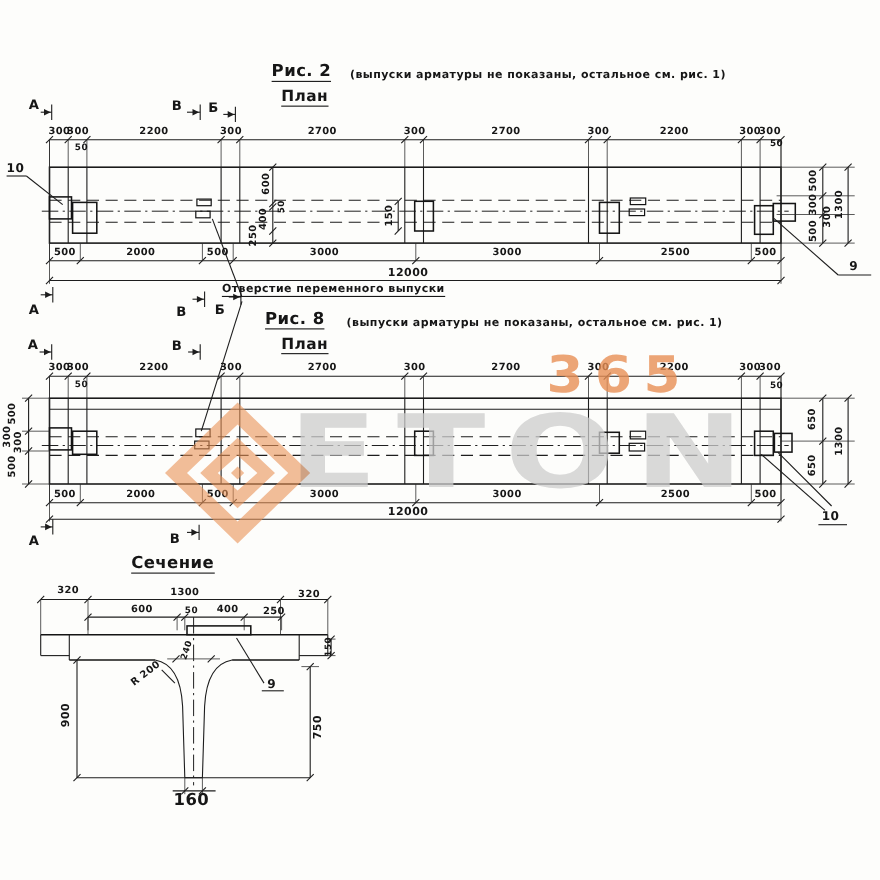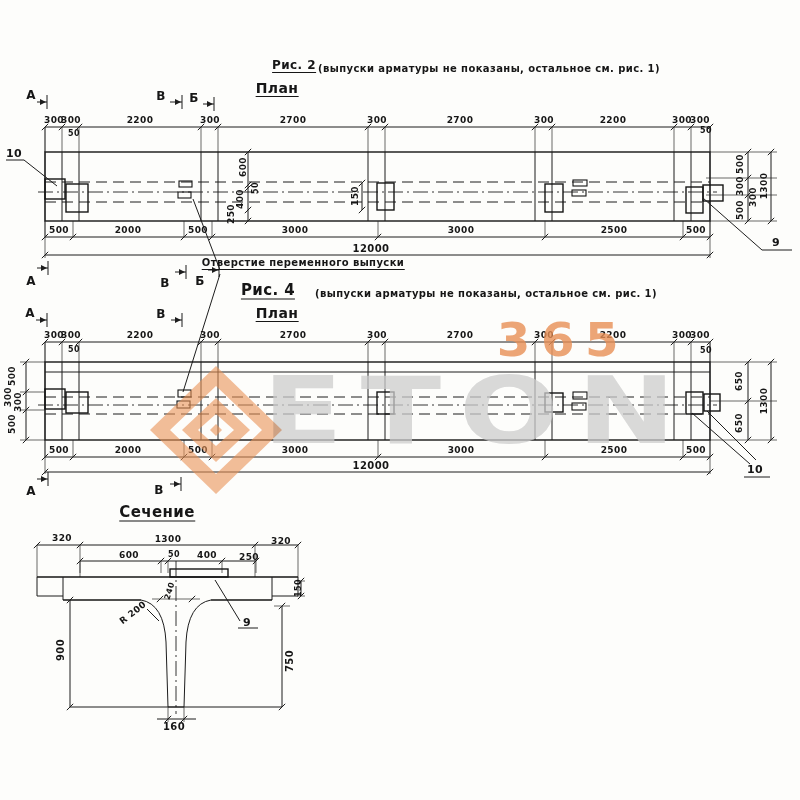--- a/index.html
+++ b/index.html
@@ -305,21 +305,21 @@
       <line x1="297" y1="596" x2="305" y2="596" class="t"></line>
       <line x1="168" y1="707" x2="168" y2="722" class="t"></line>
       <line x1="184" y1="707" x2="184" y2="722" class="t"></line>
       <line x1="157" y1="719" x2="196" y2="719" class="s"></line>
       <line x1="164.8" y1="722.2" x2="171.2" y2="715.8" class="s"></line>
       <line x1="180.8" y1="722.2" x2="187.2" y2="715.8" class="s"></line>
       <line x1="215" y1="580" x2="240" y2="621" class="s"></line>
       <line x1="238" y1="628" x2="258" y2="628" class="s"></line>
     </svg>
   <div id="labels">
-      <div class="lbl u" style="left: 274px; top: 66px; font-size: 12px; transform: translate(-50%, -50%) rotate(0deg); margin-left: 20px;">Рис. 2</div>
+      <div class="lbl u" style="left: 274px; top: 66px; font-size: 15px; transform: translate(-50%, -50%) rotate(0deg);">Рис. 2</div>
       <div class="lbl" style="left: 489px; top: 69px; font-size: 10px; transform: translate(-50%, -50%) rotate(0deg);">(выпуски арматуры не показаны, остальное см. рис. 1)</div>
       <div class="lbl u" style="left: 277px; top: 89px; font-size: 14px; transform: translate(-50%, -50%) rotate(0deg);">План</div>
       <div class="lbl" style="left: 54px; top: 120px; font-size: 9px; transform: translate(-50%, -50%) rotate(0deg);">300</div>
       <div class="lbl" style="left: 71px; top: 120px; font-size: 9px; transform: translate(-50%, -50%) rotate(0deg);">300</div>
       <div class="lbl" style="left: 140px; top: 120px; font-size: 9px; transform: translate(-50%, -50%) rotate(0deg);">2200</div>
       <div class="lbl" style="left: 210px; top: 120px; font-size: 9px; transform: translate(-50%, -50%) rotate(0deg);">300</div>
       <div class="lbl" style="left: 293px; top: 120px; font-size: 9px; transform: translate(-50%, -50%) rotate(0deg);">2700</div>
       <div class="lbl" style="left: 377px; top: 120px; font-size: 9px; transform: translate(-50%, -50%) rotate(0deg);">300</div>
       <div class="lbl" style="left: 460px; top: 120px; font-size: 9px; transform: translate(-50%, -50%) rotate(0deg);">2700</div>
       <div class="lbl" style="left: 544px; top: 120px; font-size: 9px; transform: translate(-50%, -50%) rotate(0deg);">300</div>
@@ -348,21 +348,21 @@
       <div class="lbl" style="left: 696px; top: 230px; font-size: 9px; transform: translate(-50%, -50%) rotate(0deg);">500</div>
       <div class="lbl" style="left: 371px; top: 249px; font-size: 10px; transform: translate(-50%, -50%) rotate(0deg);">12000</div>
       <div class="lbl u" style="left: 303px; top: 264px; font-size: 10px; transform: translate(-50%, -50%) rotate(0deg);">Отверстие переменного выпуски</div>
       <div class="lbl" style="left: 776px; top: 242px; font-size: 11px; transform: translate(-50%, -50%) rotate(0deg);">9</div>
       <div class="lbl" style="left: 31px; top: 95px; font-size: 12px; transform: translate(-50%, -50%) rotate(0deg);">А</div>
       <div class="lbl" style="left: 161px; top: 96px; font-size: 12px; transform: translate(-50%, -50%) rotate(0deg);">В</div>
       <div class="lbl" style="left: 194px; top: 98px; font-size: 12px; transform: translate(-50%, -50%) rotate(0deg);">Б</div>
       <div class="lbl" style="left: 31px; top: 281px; font-size: 12px; transform: translate(-50%, -50%) rotate(0deg);">А</div>
       <div class="lbl" style="left: 165px; top: 283px; font-size: 12px; transform: translate(-50%, -50%) rotate(0deg);">В</div>
       <div class="lbl" style="left: 200px; top: 281px; font-size: 12px; transform: translate(-50%, -50%) rotate(0deg);">Б</div>
-      <div class="lbl u" style="left: 268px; top: 291px; font-size: 15px; transform: translate(-50%, -50%) rotate(0deg);">Рис. 4</div>
+      <div class="lbl u" style="left: 268px; top: 291px; font-size: 15px; transform: translate(-50%, -50%) rotate(0deg);">Рис. 8</div>
       <div class="lbl" style="left: 486px; top: 294px; font-size: 10px; transform: translate(-50%, -50%) rotate(0deg);">(выпуски арматуры не показаны, остальное см. рис. 1)</div>
       <div class="lbl u" style="left: 277px; top: 314px; font-size: 14px; transform: translate(-50%, -50%) rotate(0deg);">План</div>
       <div class="lbl" style="left: 54px; top: 335px; font-size: 9px; transform: translate(-50%, -50%) rotate(0deg);">300</div>
       <div class="lbl" style="left: 71px; top: 335px; font-size: 9px; transform: translate(-50%, -50%) rotate(0deg);">300</div>
       <div class="lbl" style="left: 140px; top: 335px; font-size: 9px; transform: translate(-50%, -50%) rotate(0deg);">2200</div>
       <div class="lbl" style="left: 210px; top: 335px; font-size: 9px; transform: translate(-50%, -50%) rotate(0deg);">300</div>
       <div class="lbl" style="left: 293px; top: 335px; font-size: 9px; transform: translate(-50%, -50%) rotate(0deg);">2700</div>
       <div class="lbl" style="left: 377px; top: 335px; font-size: 9px; transform: translate(-50%, -50%) rotate(0deg);">300</div>
       <div class="lbl" style="left: 460px; top: 335px; font-size: 9px; transform: translate(-50%, -50%) rotate(0deg);">2700</div>
       <div class="lbl" style="left: 544px; top: 335px; font-size: 9px; transform: translate(-50%, -50%) rotate(0deg);">300</div>
@@ -397,21 +397,21 @@
       <div class="lbl" style="left: 281px; top: 541px; font-size: 9px; transform: translate(-50%, -50%) rotate(0deg);">320</div>
       <div class="lbl" style="left: 129px; top: 555px; font-size: 9px; transform: translate(-50%, -50%) rotate(0deg);">600</div>
       <div class="lbl" style="left: 174px; top: 555px; font-size: 8px; transform: translate(-50%, -50%) rotate(0deg);">50</div>
       <div class="lbl" style="left: 207px; top: 555px; font-size: 9px; transform: translate(-50%, -50%) rotate(0deg);">400</div>
       <div class="lbl" style="left: 249px; top: 557px; font-size: 9px; transform: translate(-50%, -50%) rotate(0deg);">250</div>
       <div class="lbl" style="left: 170px; top: 591px; font-size: 8px; transform: translate(-50%, -50%) rotate(-72deg);">240</div>
       <div class="lbl" style="left: 133px; top: 613px; font-size: 9px; transform: translate(-50%, -50%) rotate(-38deg);">R 200</div>
       <div class="lbl" style="left: 61px; top: 650px; font-size: 10px; transform: translate(-50%, -50%) rotate(-90deg);">900</div>
       <div class="lbl" style="left: 290px; top: 661px; font-size: 10px; transform: translate(-50%, -50%) rotate(-90deg);">750</div>
       <div class="lbl" style="left: 299px; top: 588px; font-size: 8px; transform: translate(-50%, -50%) rotate(-90deg);">150</div>
-      <div class="lbl" style="left: 174px; top: 727px; font-size: 10px; transform: translate(-50%, -50%) rotate(0deg);">160</div>
+      <div class="lbl" style="left: 174px; top: 727px; font-size: 15px; transform: translate(-50%, -50%) rotate(0deg);">160</div>
       <div class="lbl" style="left: 247px; top: 622px; font-size: 11px; transform: translate(-50%, -50%) rotate(0deg);">9</div>
     </div>
   <div id="watermark">
     <svg class="wmlogo" width="800" height="800">
       <path d="M216,366 L282,430 L216,494 L150,430 Z M216,386 L170,430 L216,474 L262,430 Z" fill="#ea9257" fill-rule="evenodd"></path>
       <path d="M216,398 L250,430 L216,462 L182,430 Z M216,414 L198,430 L216,446 L234,430 Z" fill="#ea9257" fill-rule="evenodd"></path>
       <path d="M216,424 L222,430 L216,436 L210,430 Z" fill="#ea9257"></path>
     </svg>
     <div class="wm365" style="color: rgb(232, 143, 85);">365</div>
     <div class="wmbrand" style="color: rgb(204, 204, 204);">ETON</div>

